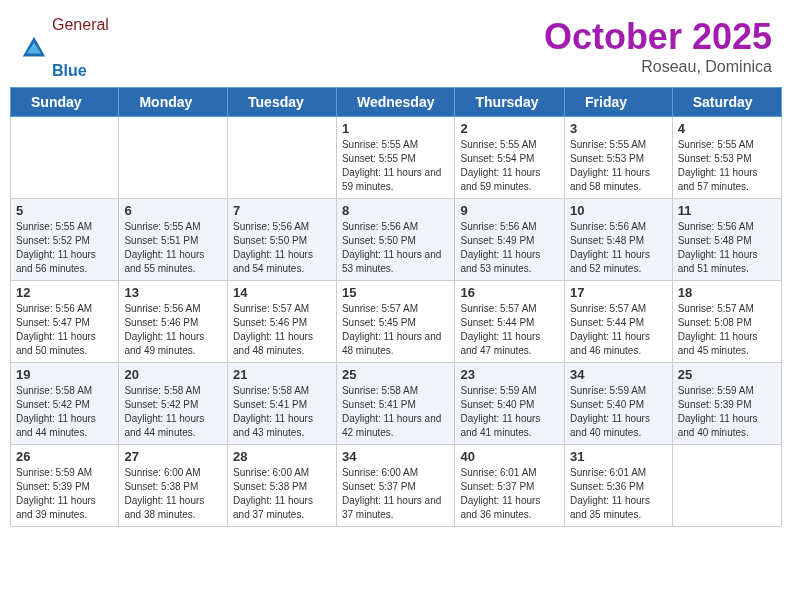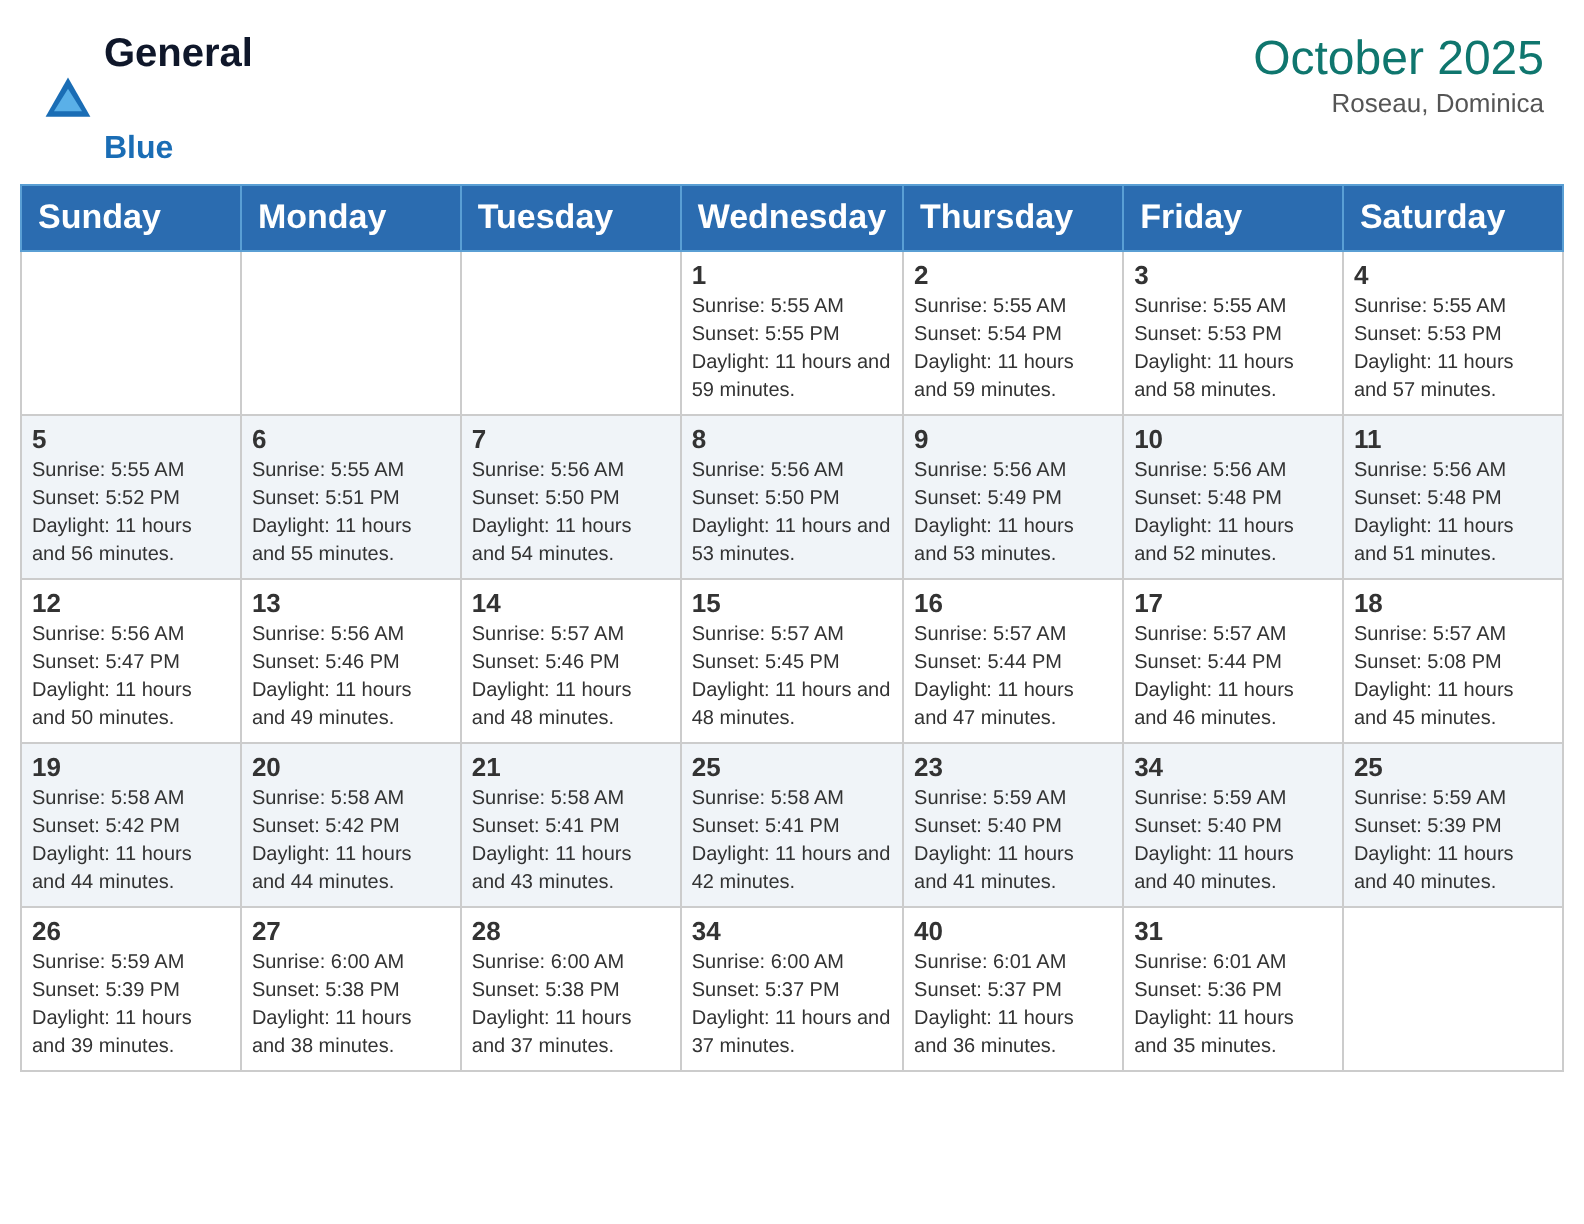--- a/index.html
+++ b/index.html
@@ -18,59 +18,59 @@
     .logo {
       display: flex;
       align-items: center;
     }
     .logo-text {
       display: flex;
       flex-direction: column;
       line-height: 1.1;
     }
     .logo-general {
-      font-size: 20px;
-      font-weight: bold;
-      color: #0f172a;
+      font-size: 16px;
+      font-weight: normal;
+      color: #7f1d1d;
     }
     .logo-blue {
       font-size: 16px;
       font-weight: bold;
       color: #1a6db5;
       margin-top: 28px;
     }
     .logo-icon {
       width: 28px;
       height: 28px;
       margin-right: 4px;
     }
     .title-area {
       text-align: right;
     }
     .month-title {
-      font-size: 24px;
-      font-weight: normal;
-      color: #0f766e;
+      font-size: 36px;
+      font-weight: bold;
+      color: #a21caf;
     }
     .location {
-      font-size: 13px;
+      font-size: 16px;
       color: #555;
     }
     .calendar-wrap {
       padding: 0 10px 10px 10px;
     }
     table {
       width: 100%;
       border-collapse: collapse;
     }
     thead th {
       background-color: #2b6cb0;
       color: #fff;
-      font-size: 17px;
-      padding: 6px 8px;
+      font-size: 14px;
+      padding: 6px 20px;
       text-align: left;
       border: 1px solid #5a9fd4;
     }
     tbody td {
       border: 1px solid #ccc;
       vertical-align: top;
       padding: 4px 5px;
       width: calc(100% / 7);
       min-height: 80px;
       font-size: 10.5px;

